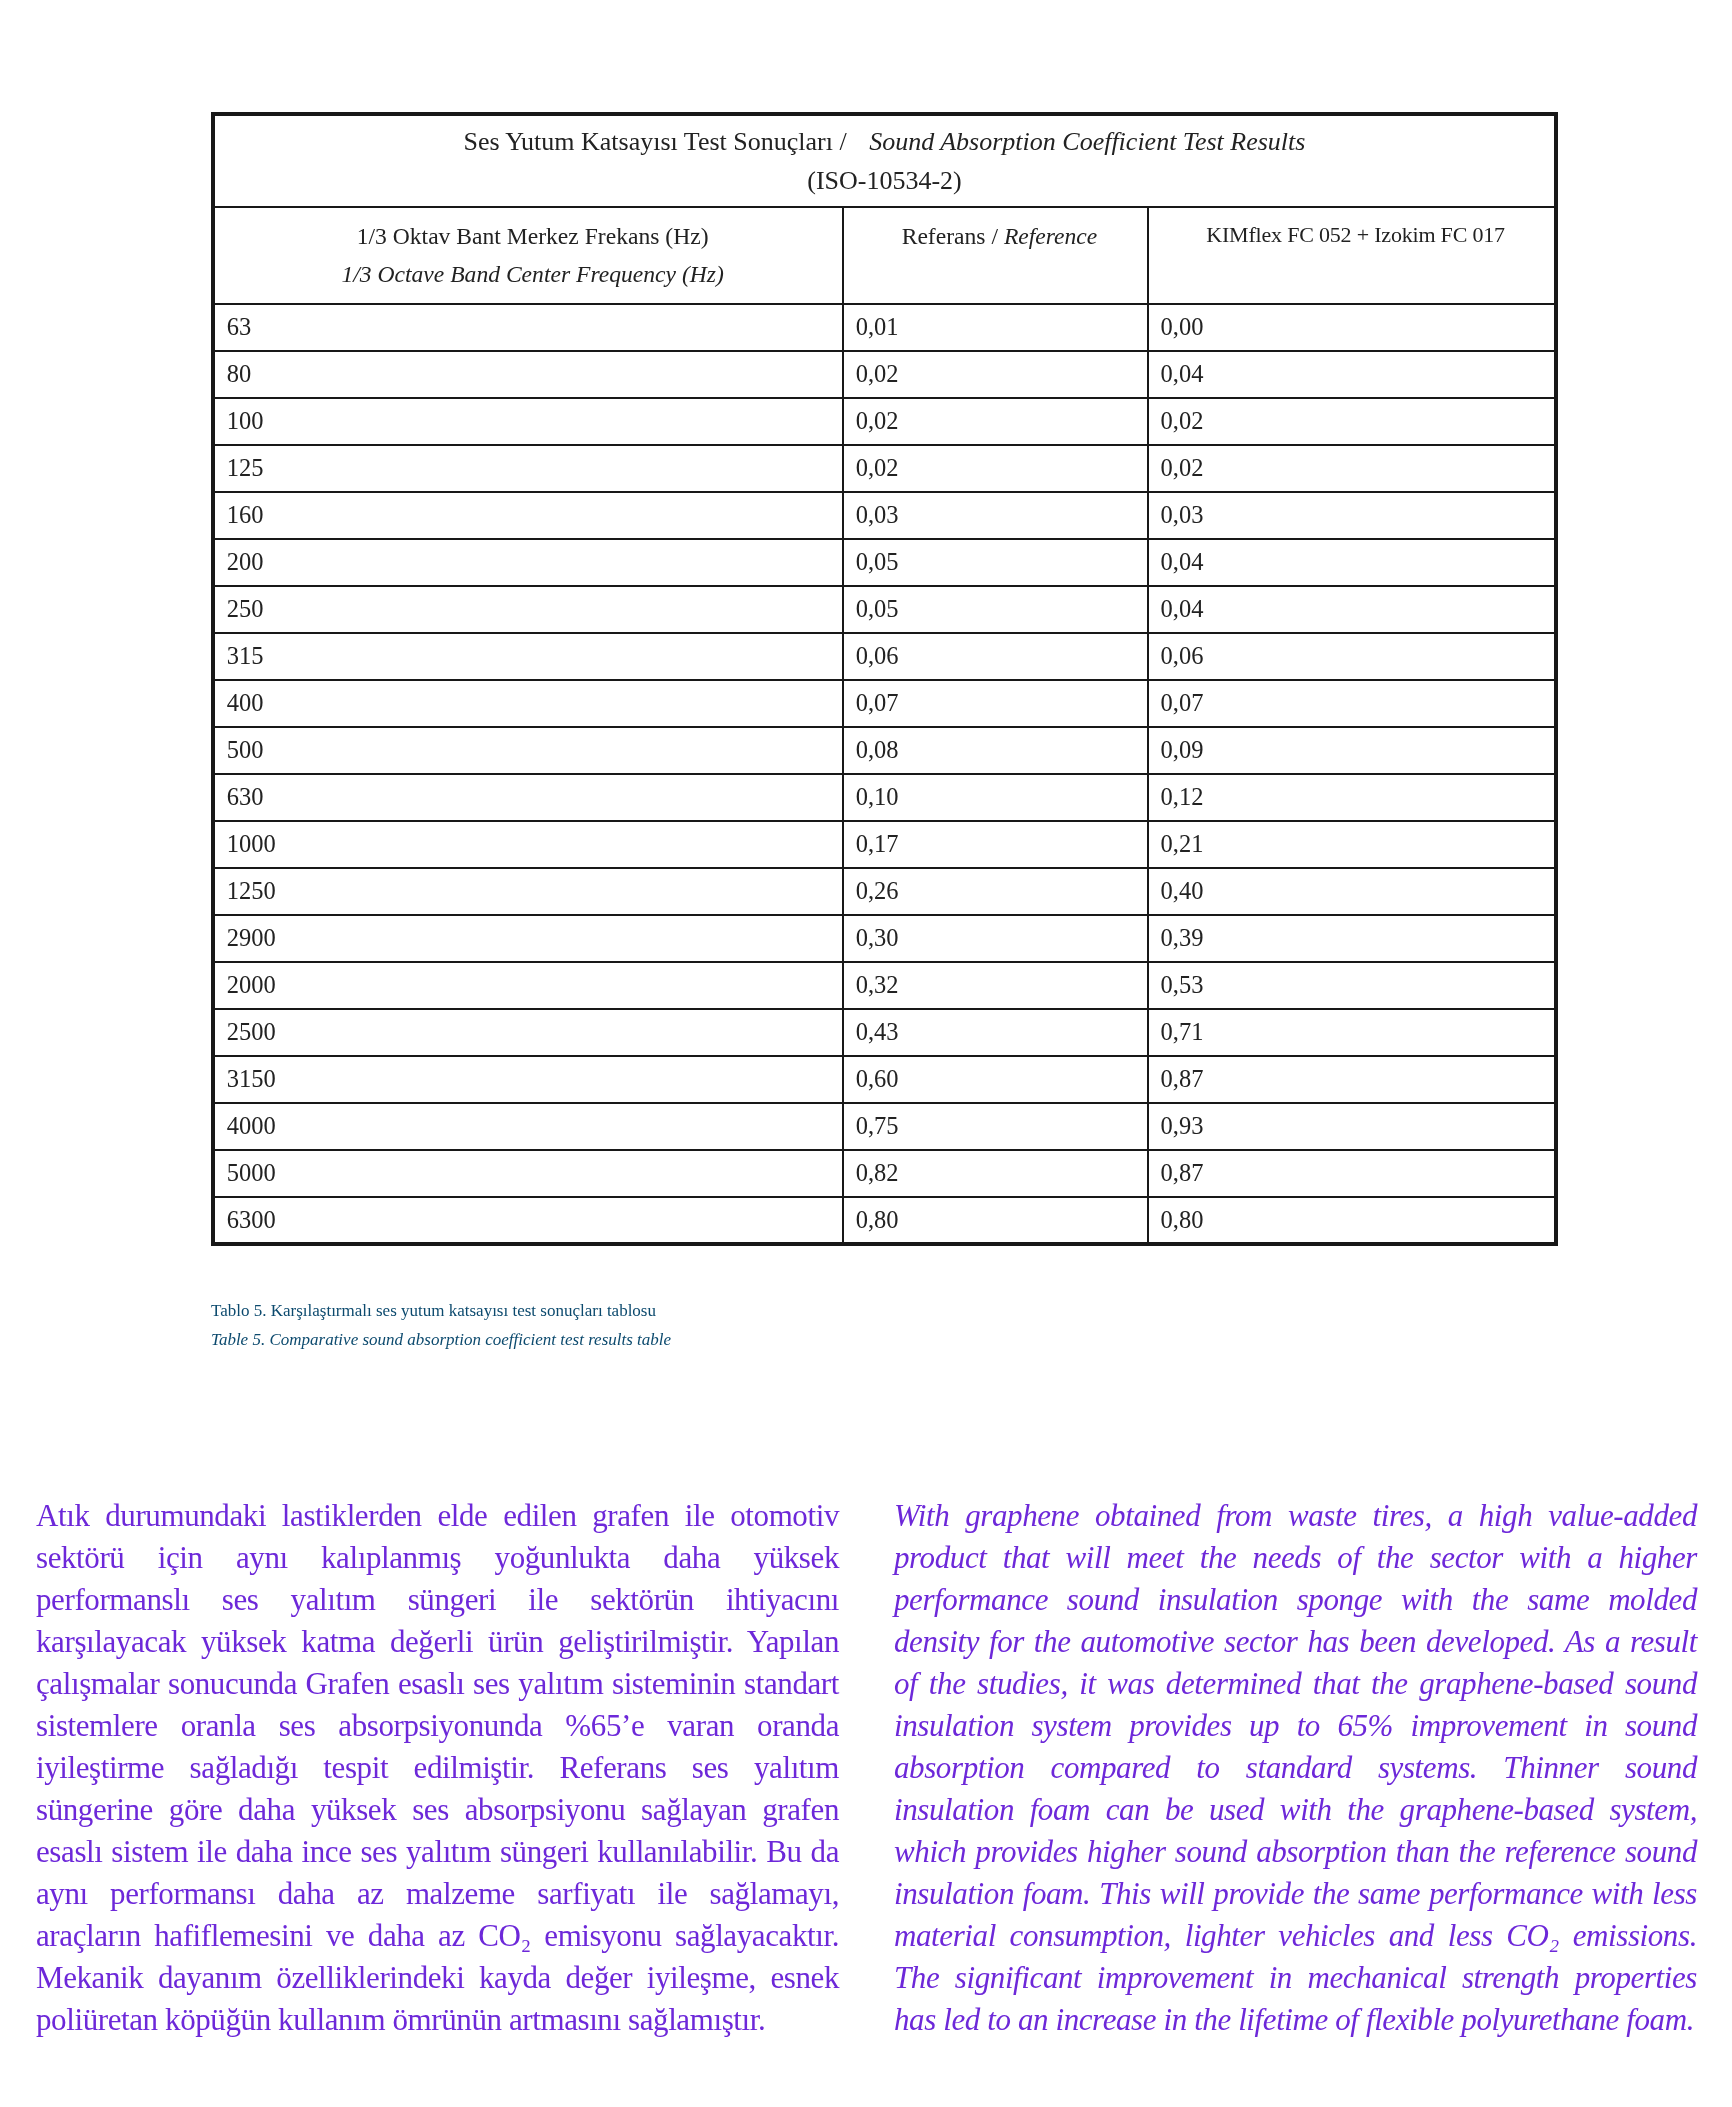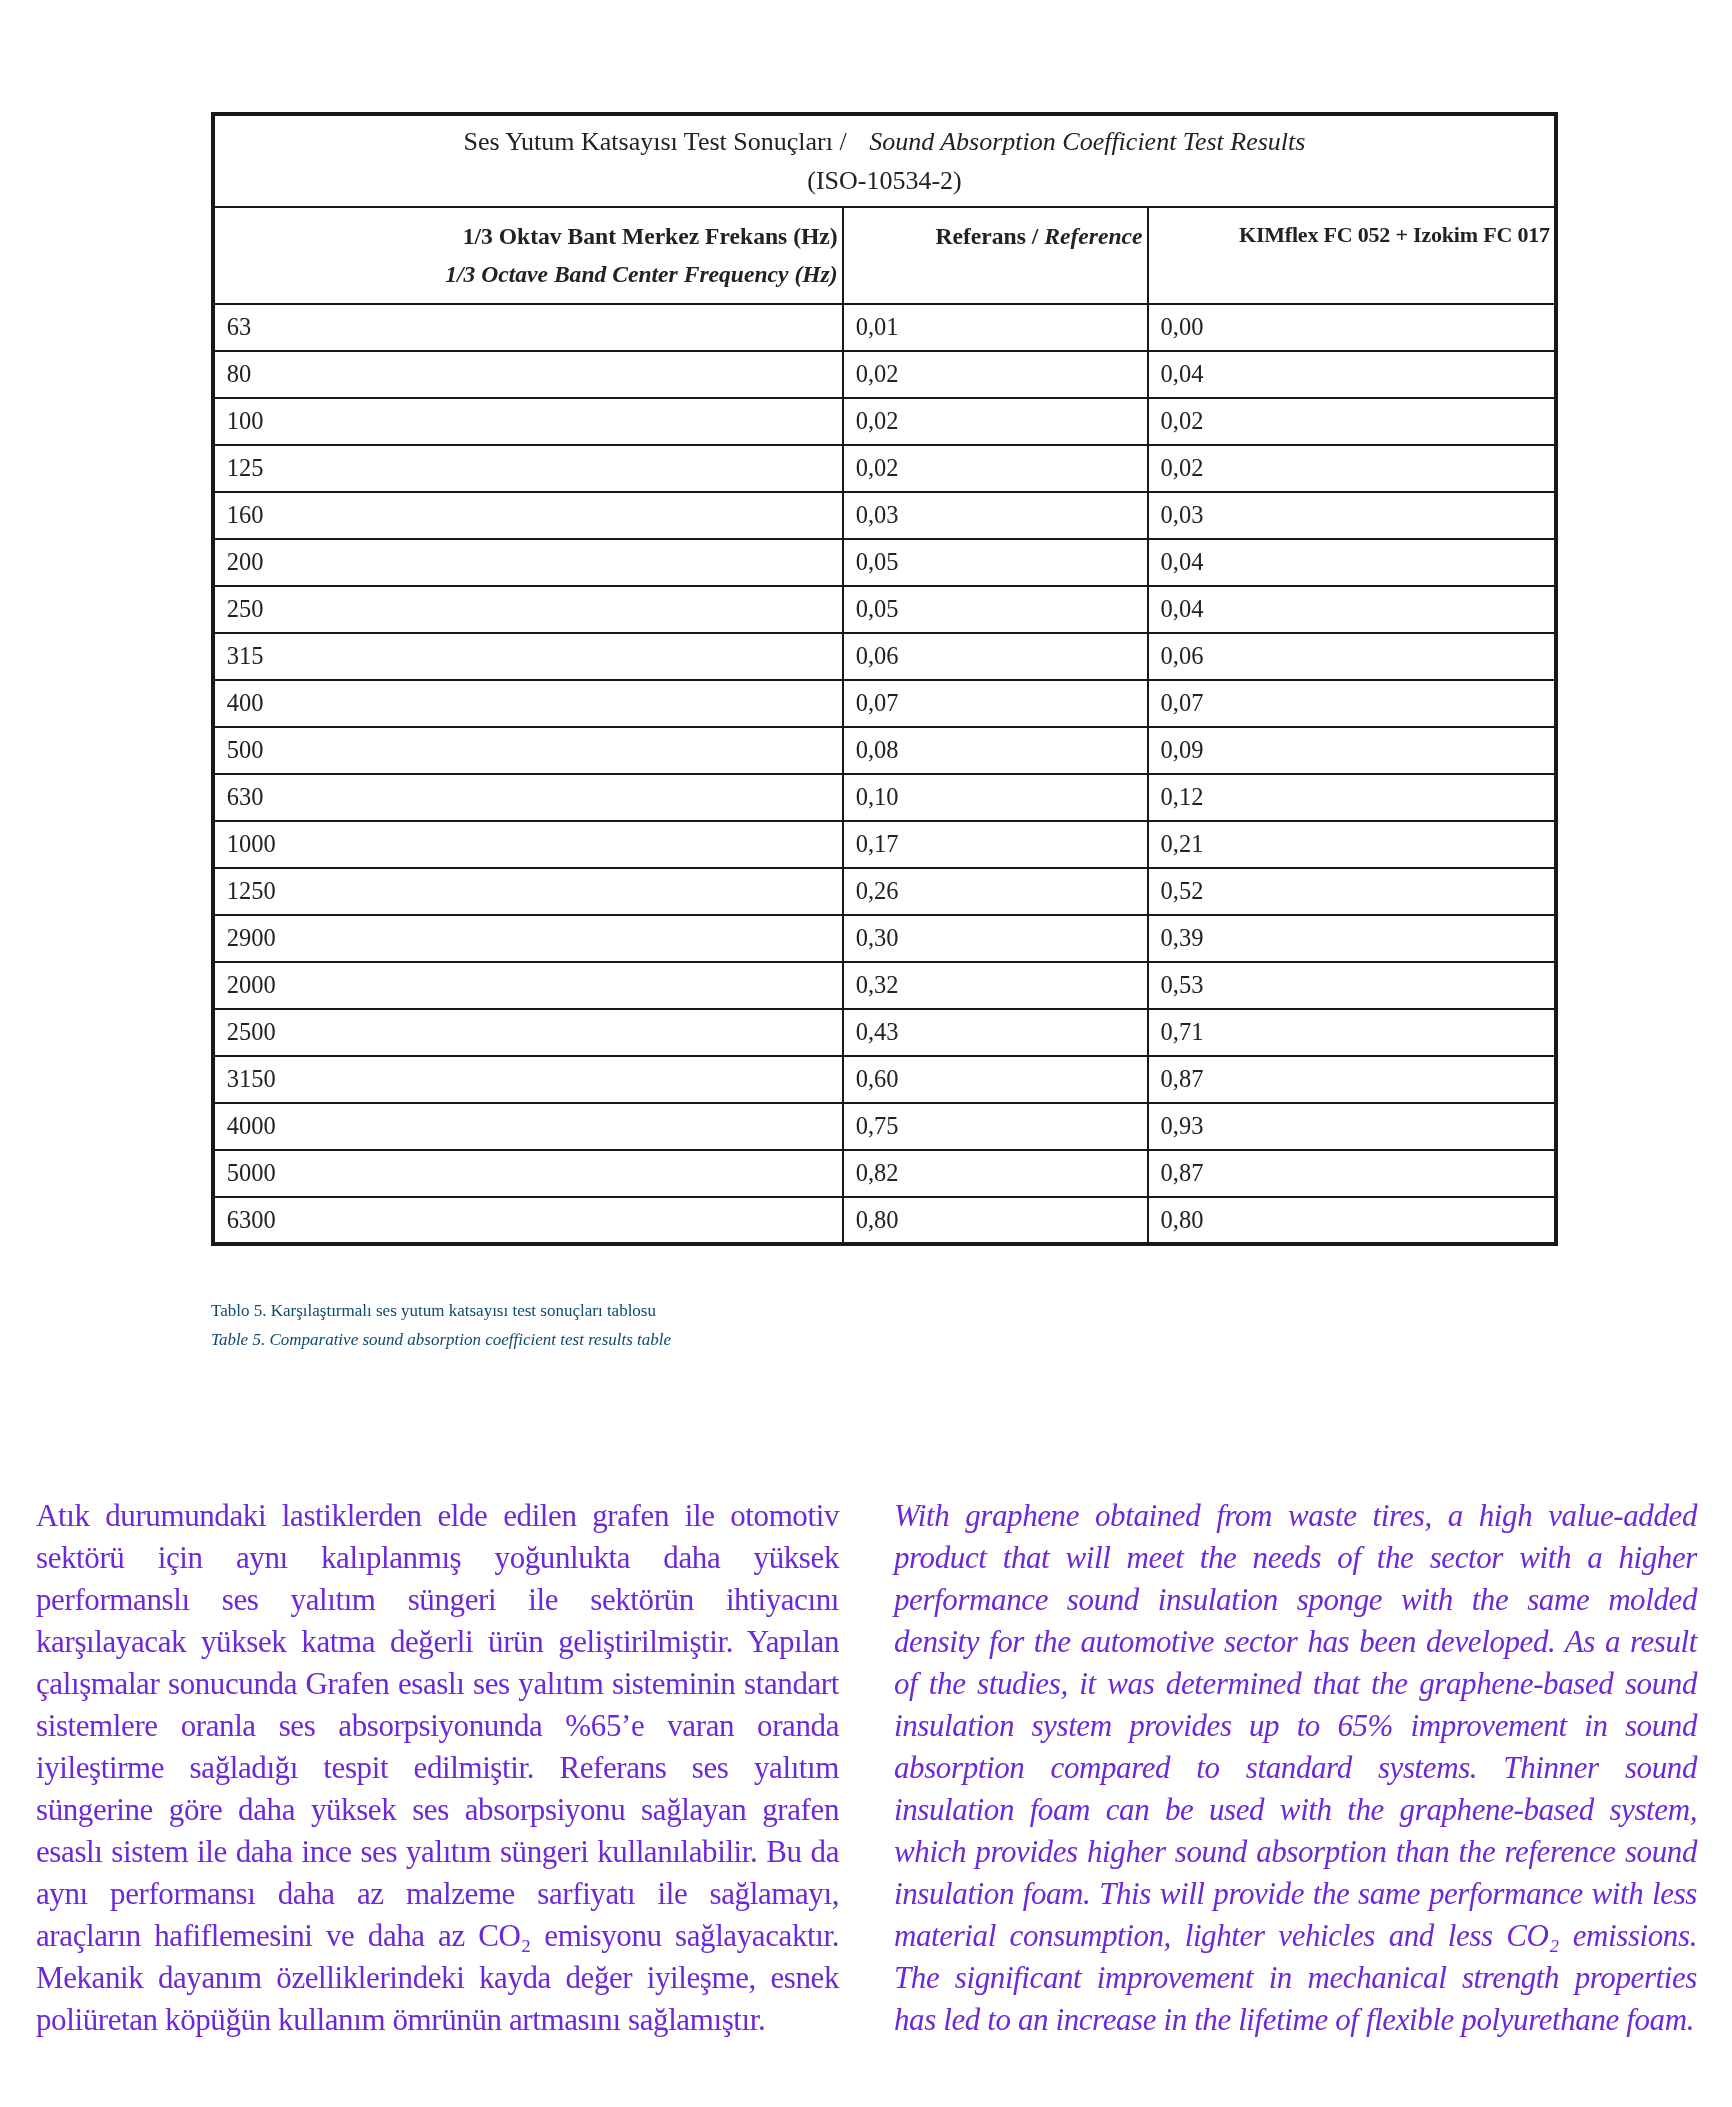--- a/index.html
+++ b/index.html
@@ -34,22 +34,22 @@
     vertical-align: middle;
     font-weight: normal;
     font-size: 26px;
     line-height: 1.5;
     padding: 5.9px 8.4px;
     color: #222222;
   }
   .title-cell em { font-style: italic; margin-left: 16px; }
   .hcell {
     height: 86px;
-    font-weight: bold;
-    text-align: right;
+    font-weight: normal;
+    text-align: center;
     vertical-align: top;
     font-size: 23.6px;
     line-height: 1.62;
     padding: 9.3px 4.2px 9.3px 12.6px;
     color: #222222;
   }
   .hcell .it { font-style: italic; }
   .hcell em { font-style: italic; }
   .hcell.c3 { font-size: 22px; white-space: nowrap; letter-spacing: -0.2px; }
   .results td {
@@ -171,21 +171,21 @@
     <td>0,12</td>
   </tr>
         <tr>
     <td>1000</td>
     <td>0,17</td>
     <td>0,21</td>
   </tr>
         <tr>
     <td>1250</td>
     <td>0,26</td>
-    <td>0,52</td>
+    <td>0,40</td>
   </tr>
         <tr>
     <td>2900</td>
     <td>0,30</td>
     <td>0,39</td>
   </tr>
         <tr>
     <td>2000</td>
     <td>0,32</td>
     <td>0,53</td>

